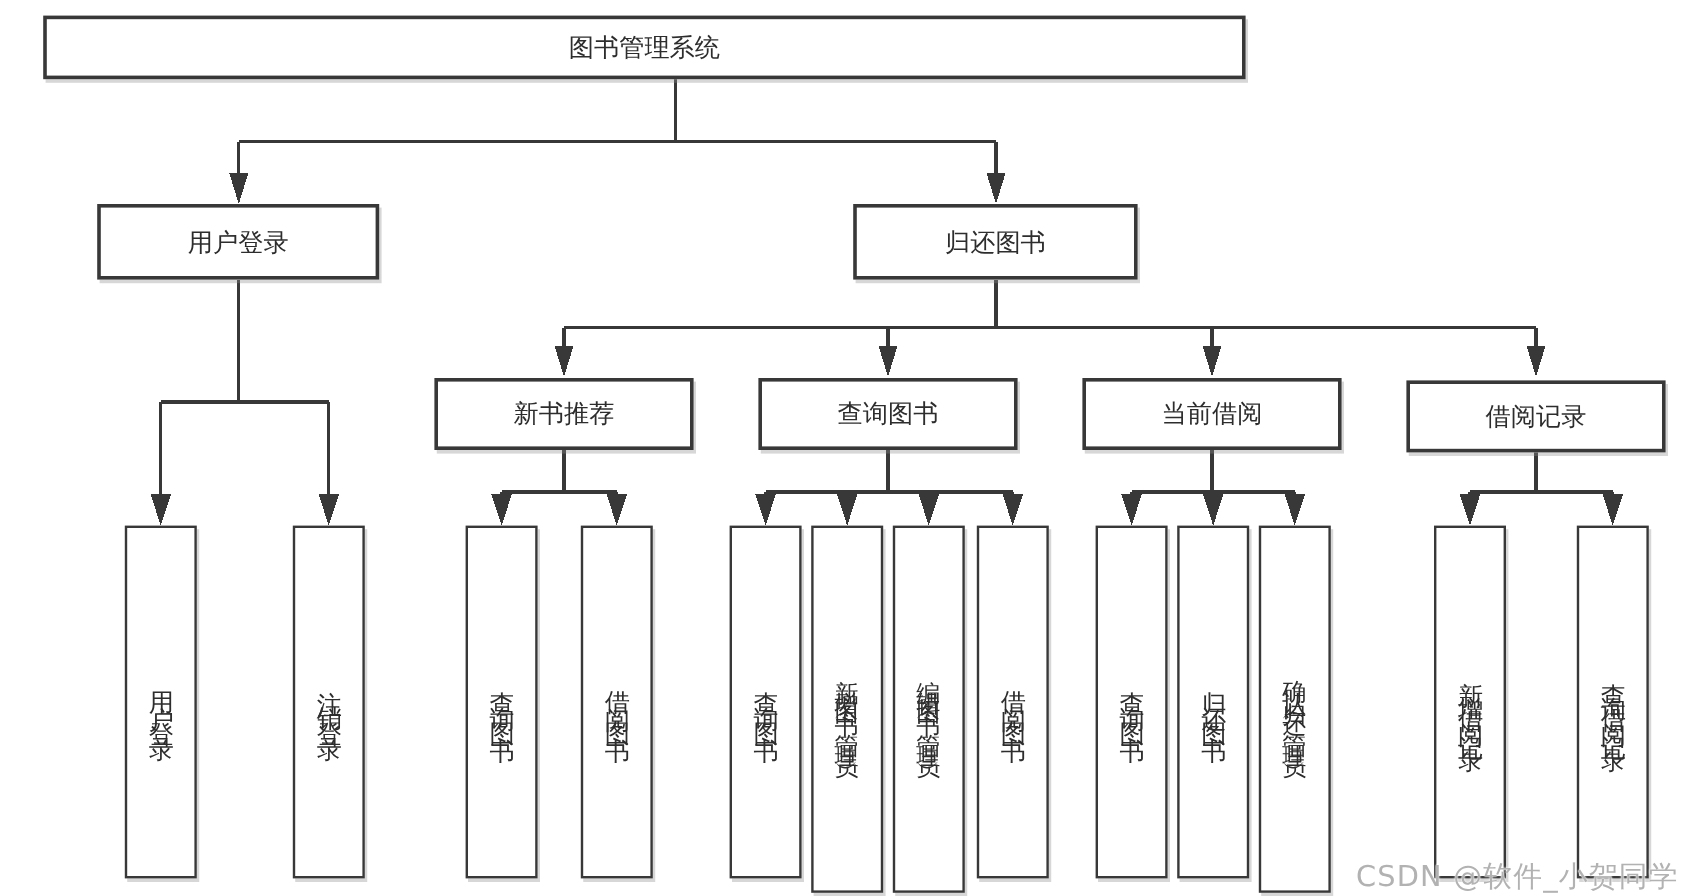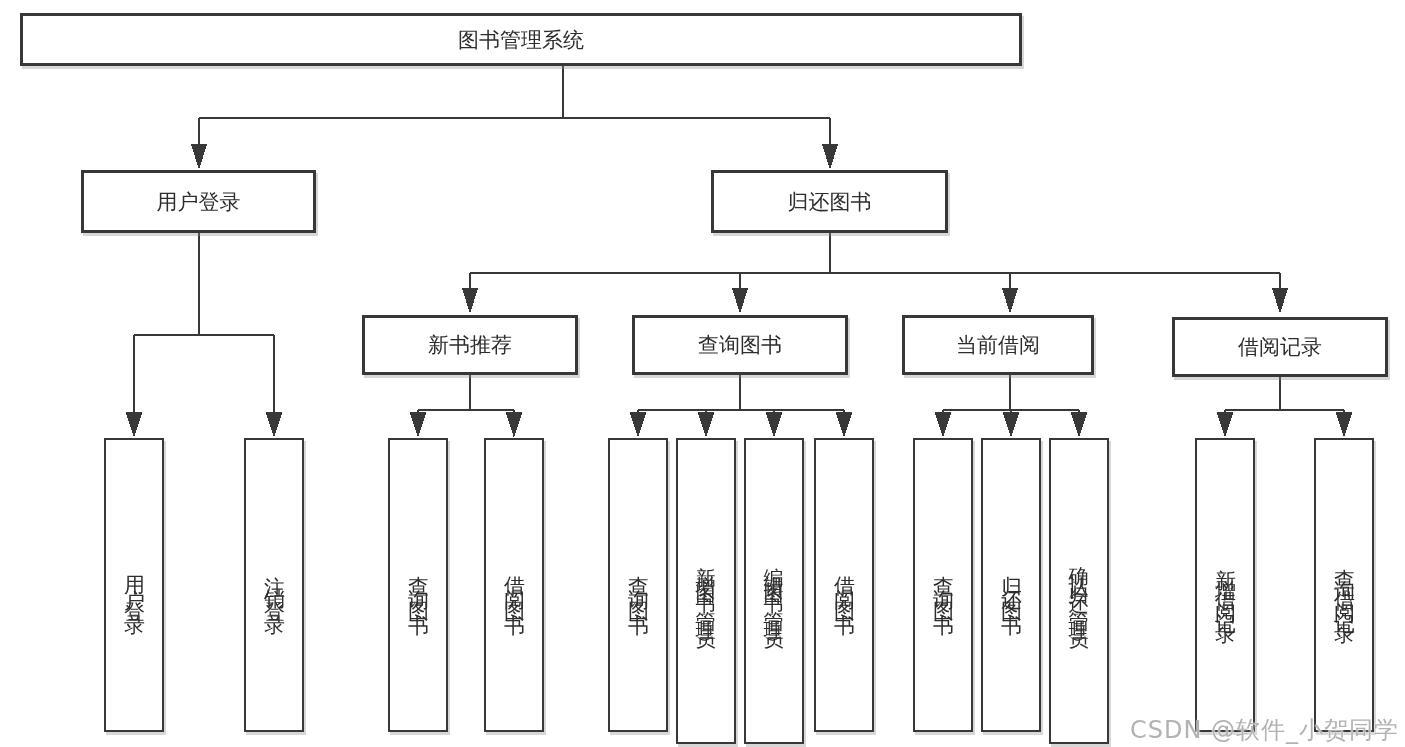--- a/index.html
+++ b/index.html
@@ -106,28 +106,28 @@
       <polygon points="1070.5,412 1087.5,412 1079,438"></polygon>
     </g>
 
     <g>
       <path d="M1280,375 V410 M1225,410 H1344 M1225,410 V414 M1344,410 V414"></path>
       <polygon points="1216.5,412 1233.5,412 1225,438"></polygon>
       <polygon points="1335.5,412 1352.5,412 1344,438"></polygon>
     </g>
   </svg>
 
-  <div class="node" style="left:20px;top:13px;width:1002px;height:53px;">图书管理系统</div>
+  <div class="node" style="left:36px;top:13px;width:1002px;height:53px;">图书管理系统</div>
 
   <div class="node" style="left:81px;top:170px;width:235px;height:63px;">用户登录</div>
   <div class="node" style="left:711px;top:170px;width:237px;height:63px;">归还图书</div>
 
   <div class="node" style="left:362px;top:315px;width:216px;height:60px;">新书推荐</div>
   <div class="node" style="left:632px;top:315px;width:216px;height:60px;">查询图书</div>
-  <div class="node" style="left:902px;top:315px;width:192px;height:60px;">当前借阅</div>
+  <div class="node" style="left:902px;top:315px;width:216px;height:60px;">当前借阅</div>
   <div class="node" style="left:1172px;top:317px;width:216px;height:60px;">借阅记录</div>
 
   <div class="node leaf" style="left:104px;top:438px;width:60px;height:294px;">
     <span class="vtext">用户登录</span>
   </div>
   <div class="node leaf" style="left:244px;top:438px;width:60px;height:294px;">
     <span class="vtext">注销登录</span>
   </div>
 
   <div class="node leaf" style="left:388px;top:438px;width:60px;height:294px;">

